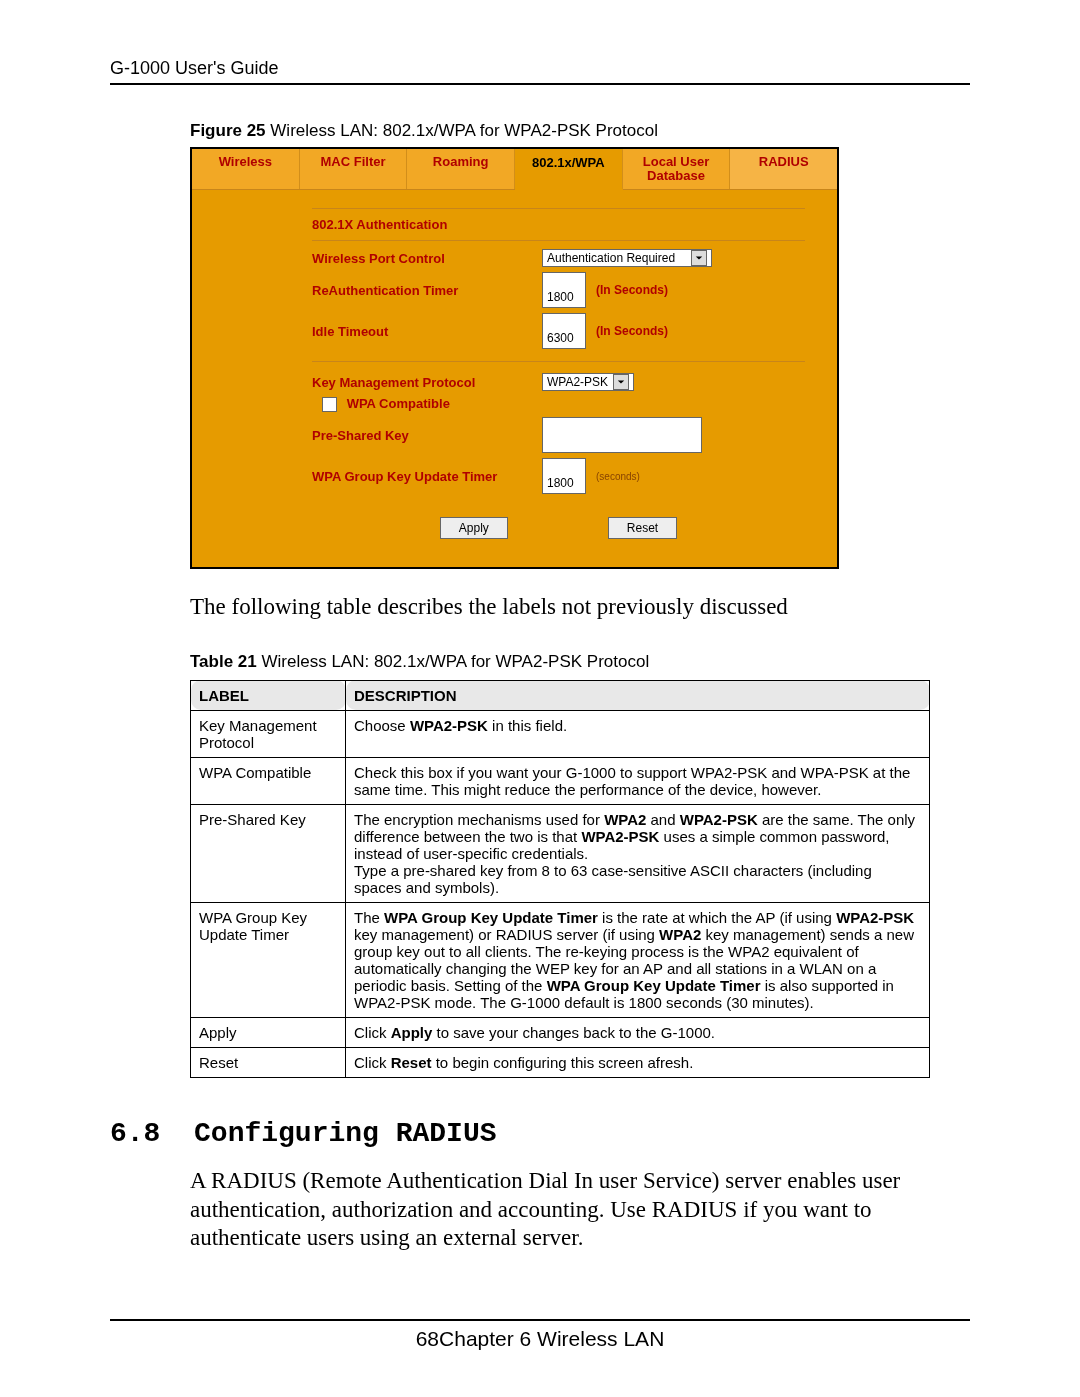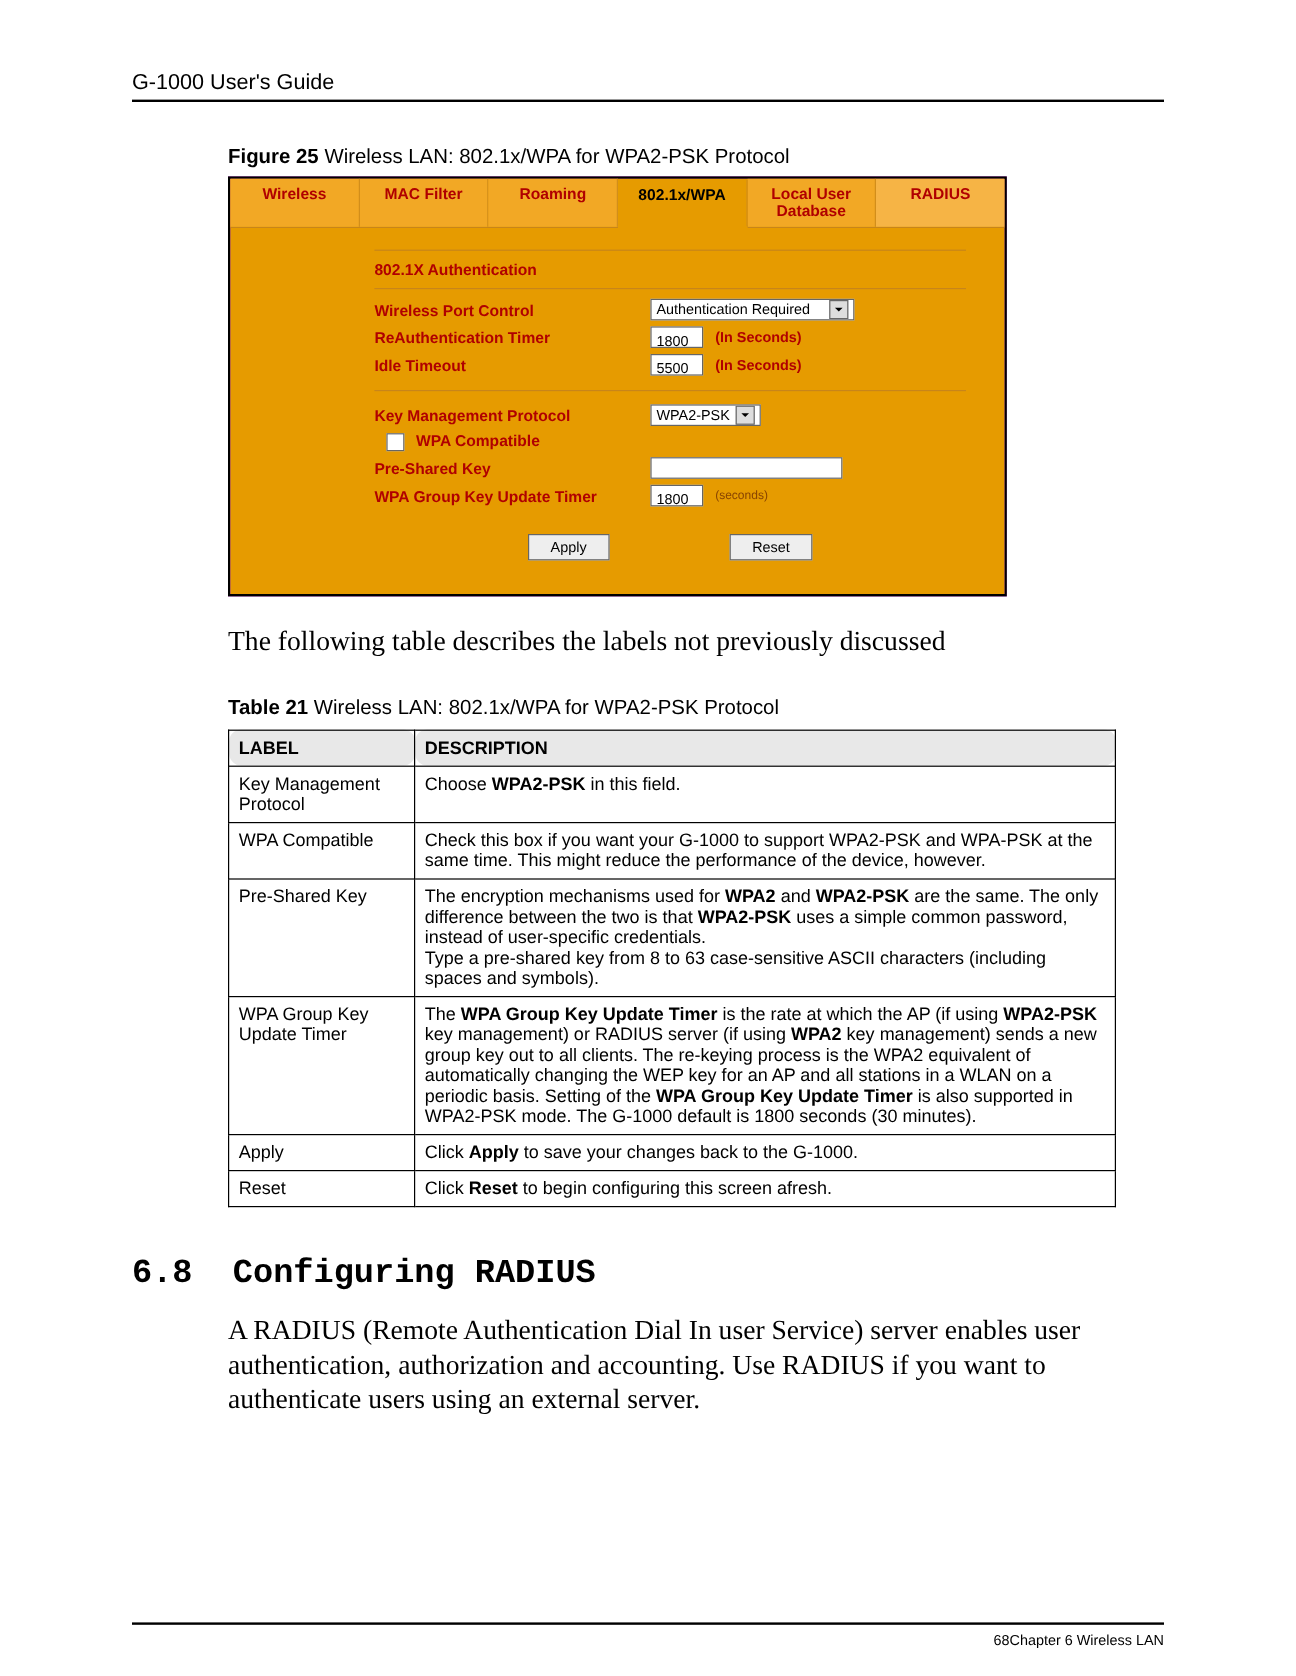--- a/index.html
+++ b/index.html
@@ -23,21 +23,21 @@
   }
   .caption{
     font-size:17px;
     margin:0 0 6px 80px;
   }
   .caption .lead{font-weight:bold;}
   
   .fig-wrap{
     margin-left:80px;
     border:2px solid #000;
-    background:#d946ef;
+    background:#0c4a6e;
     width:645px;
     position:relative;
   }
   .tabs{
     display:flex;
     background:#e69b00;
     border-bottom:1px solid #c8851a;
   }
   .tab{
     flex:1;
@@ -68,21 +68,21 @@
     height:18px;box-sizing:border-box;justify-content:space-between;font-weight:normal;
   }
   .ctrl-sel.small{min-width:92px;}
   .dd-btn{
     width:14px;height:14px;background:#ddd;border:1px solid #666;
     display:inline-flex;align-items:center;justify-content:center;margin-left:4px;
   }
   .dd-btn svg{width:8px;height:8px;}
   .ctrl-in{
     background:#fff;border:1px solid #666;font:12px Arial;color:#000;
-    padding:4px 4px;width:44px;height:18px;box-sizing:border-box;font-weight:normal;
+    padding:17px 4px;width:44px;height:18px;box-sizing:border-box;font-weight:normal;
   }
   .ctrl-in.wide{width:160px;}
   .cbx{
     width:13px;height:13px;background:#fff;border:1px solid #666;display:inline-block;
     margin-right:6px;vertical-align:middle;
   }
   .btn{
     background:#eee;border:1px solid #666;font:12px Arial;color:#000;
     padding:3px 18px;cursor:default;font-weight:normal;
   }
@@ -115,25 +115,25 @@
   .tcap{margin:30px 0 8px 80px;font-size:17px;}
   .tcap .lead{font-weight:bold;}
   .col1{width:138px;}
   
   h2.sect{
     font-size:28px;font-weight:bold;margin:40px 0 18px 0;font-family:Liberation Mono, monospace;
   }
   
   .ftr{
     position:absolute;
-    left:110px;right:110px;bottom:23px;
+    left:110px;right:110px;bottom:46px;
     border-top:2px solid #000;
     padding-top:6px;
-    font-size:12px;
-    display:flex;justify-content:flex-end;
+    font-size:21px;
+    display:flex;justify-content:center;
   }
 </style>
 </head>
 <body>
 
 <div class="page">
   <div class="hdr">G-1000 User's Guide</div>
 
   <div class="caption">
     <span class="lead">Figure 25</span><span>   Wireless LAN: 802.1x/WPA for WPA2-PSK Protocol</span>
@@ -161,21 +161,21 @@
             </span>
         </div>
       </div>
       <div class="row">
         <div class="lbl">ReAuthentication Timer</div>
         <div class="ctrl-in">1800</div>
         <span class="suffix">(In Seconds)</span>
       </div>
       <div class="row" style="margin-bottom:12px;">
         <div class="lbl">Idle Timeout</div>
-        <div class="ctrl-in">5500</div>
+        <div class="ctrl-in">6300</div>
         <span class="suffix">(In Seconds)</span>
       </div>
       <div style="border-top:1px solid #c8851a;height:1px;margin:6px 0 10px;"></div>
       <div class="row">
         <div class="lbl">Key Management Protocol</div>
         <div class="ctrl-sel small">
           <span>WPA2-PSK</span>
           <span class="dd-btn">
               <svg viewBox="0 0 10 10">
                 <path d="M1 3 L5 7 L9 3 Z" fill="#000"></path>

